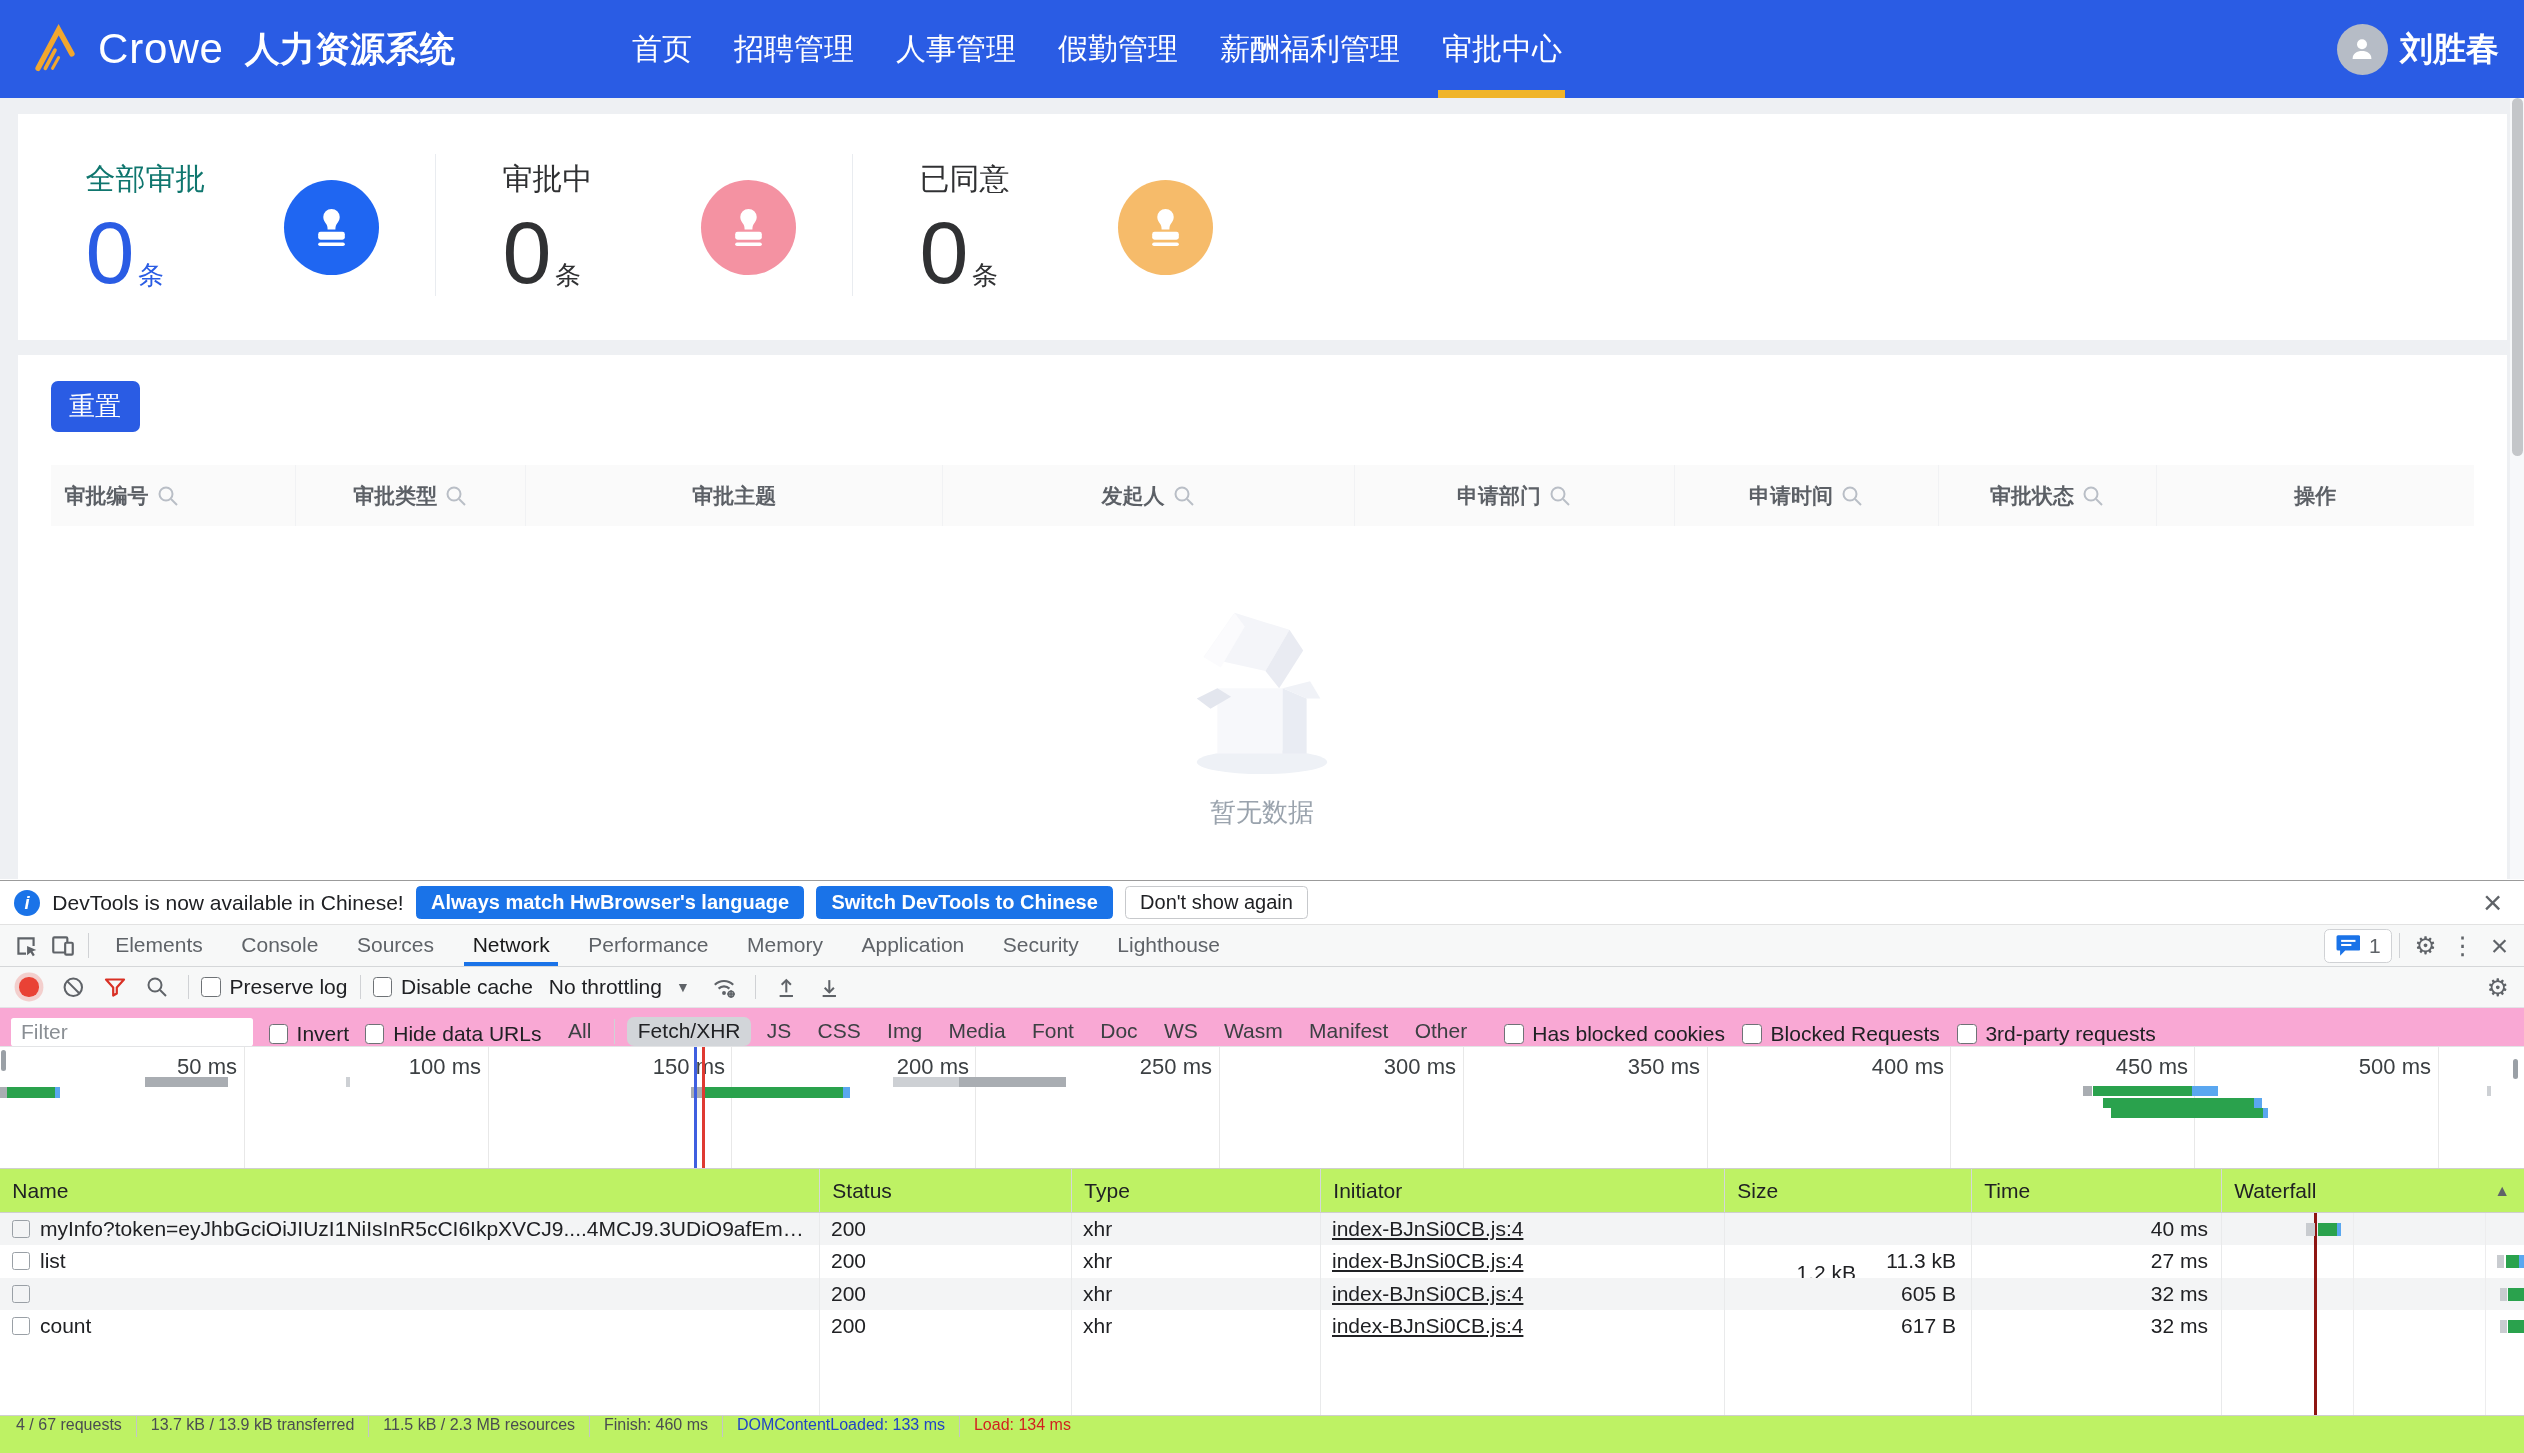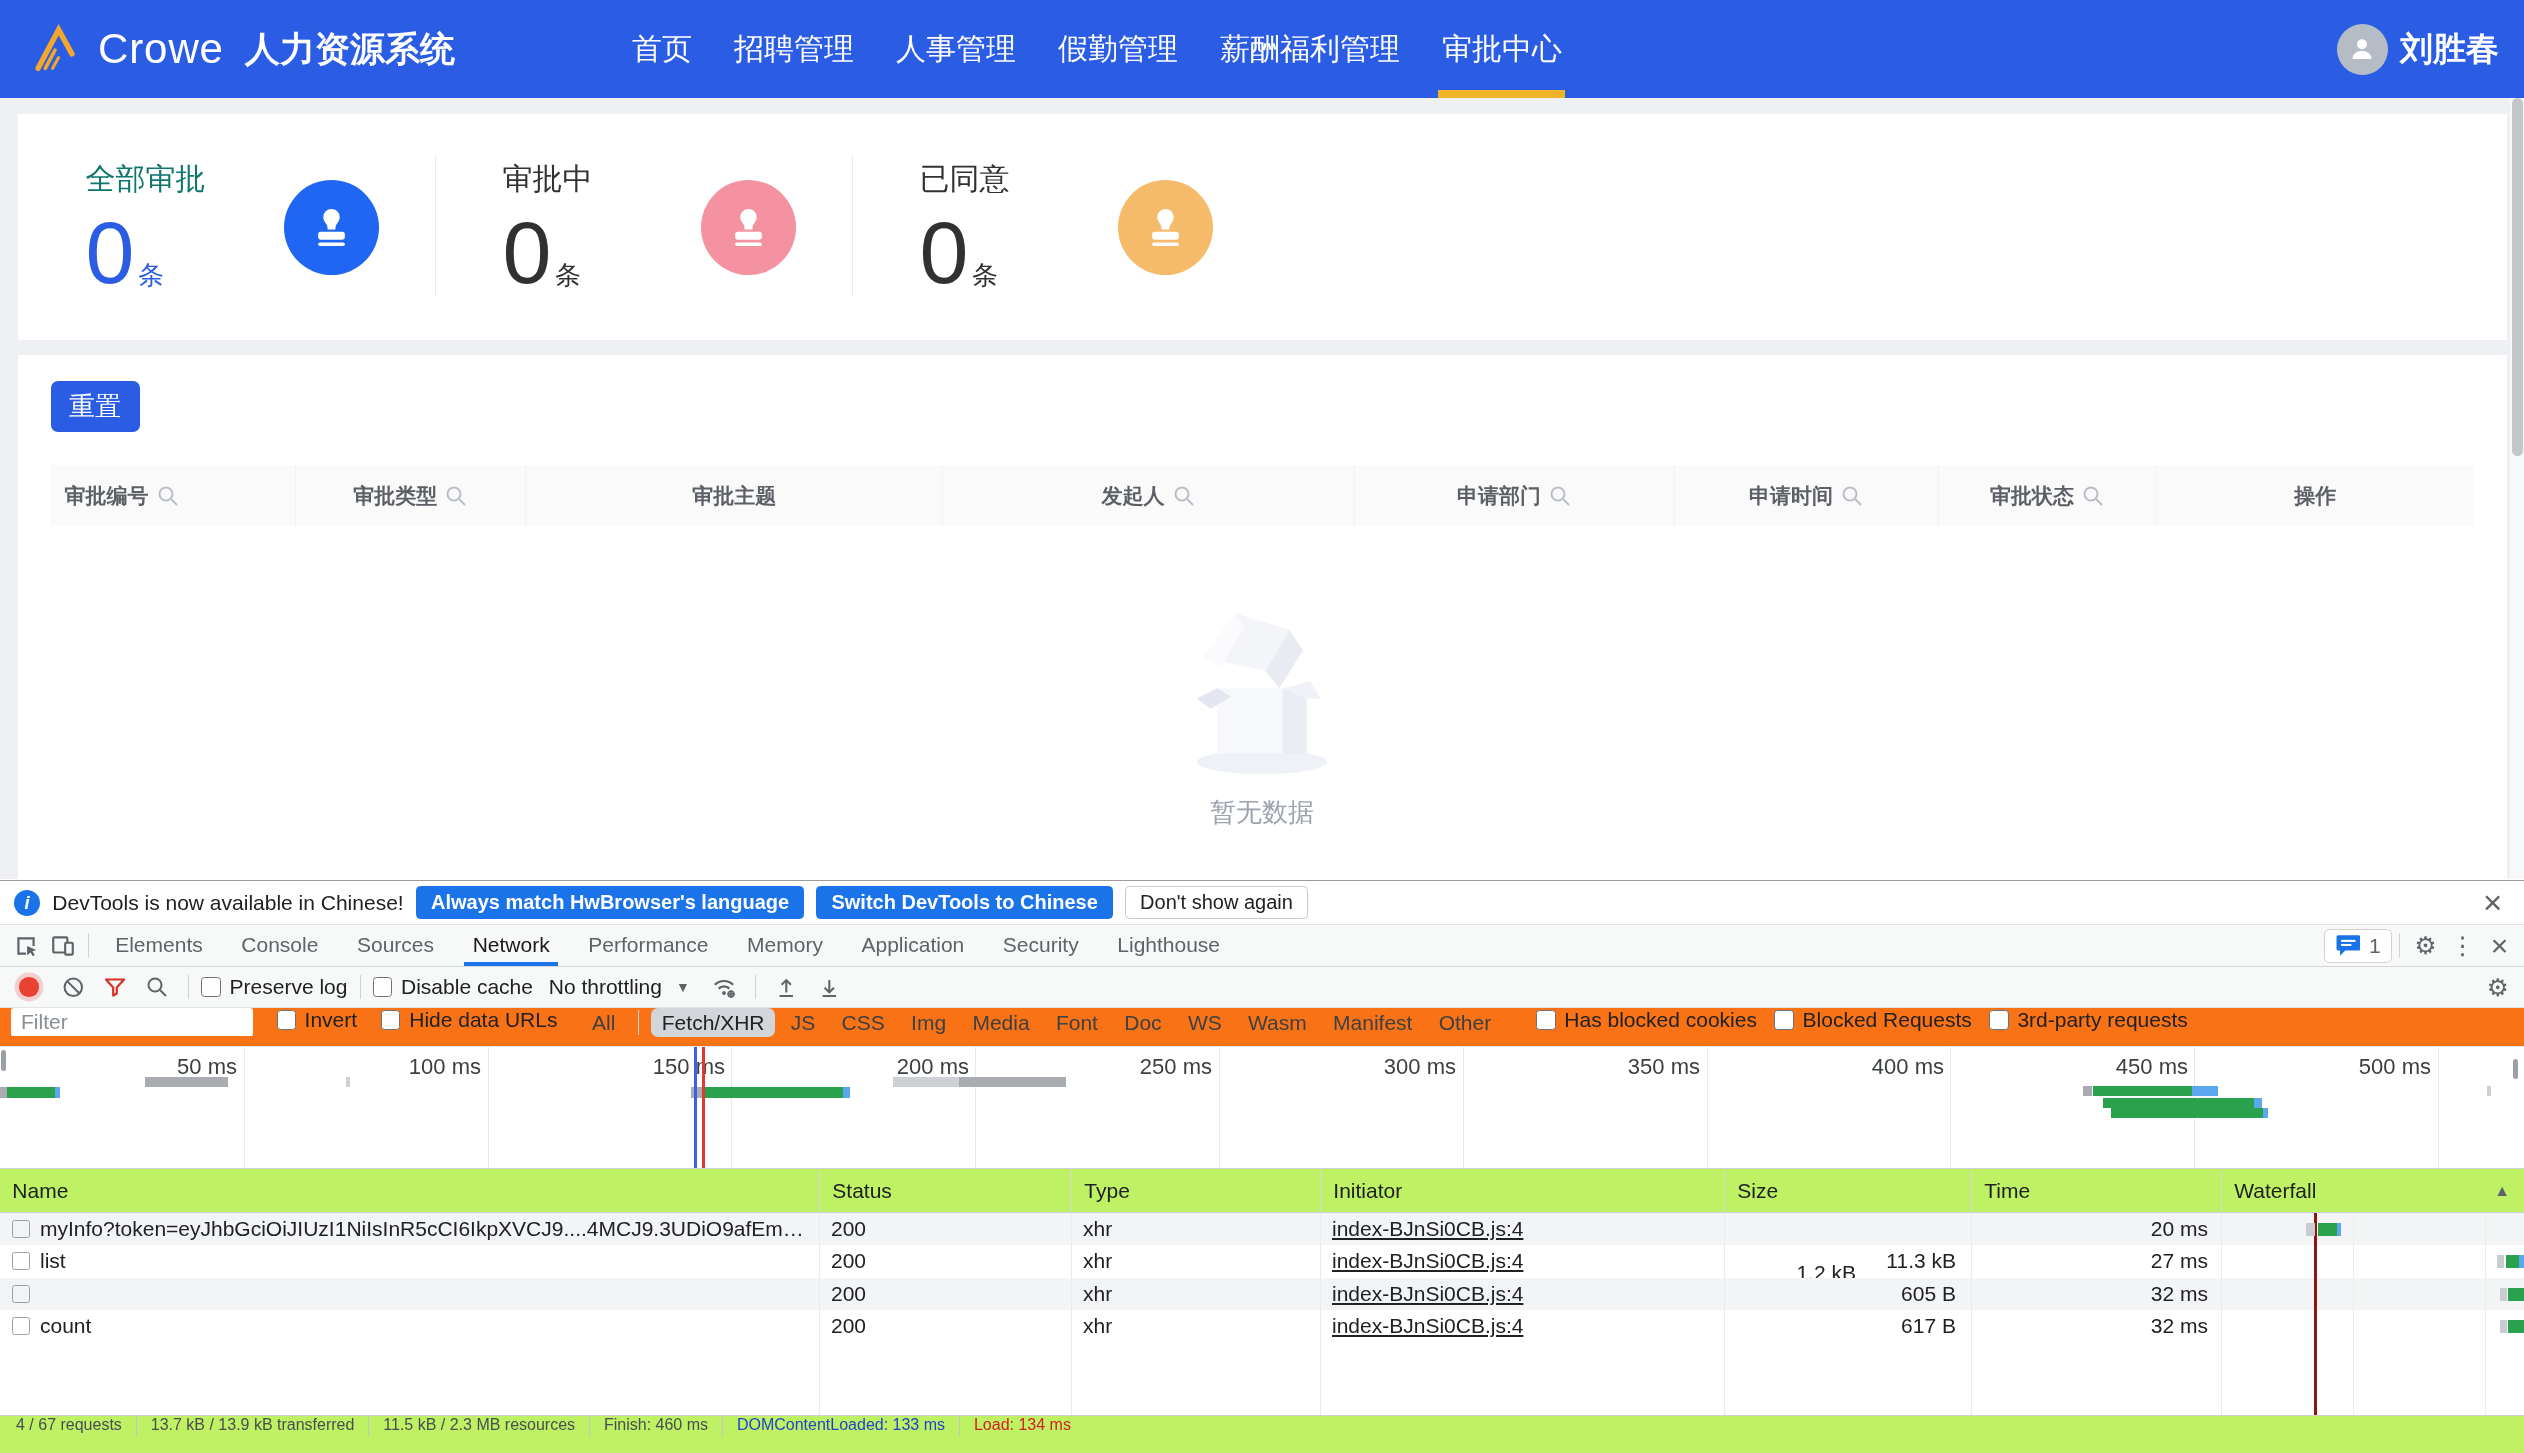--- a/index.html
+++ b/index.html
@@ -78,22 +78,22 @@
 
   .nettoolbar { height:41px; background:#f7f8f8; border-bottom:0.9px solid #e3e4e6; display:flex; align-items:center;
                 box-sizing:border-box; padding:0 8.8px; gap:5.3px; }
   .record-dot { width:19.3px; height:19.3px; border-radius:50%; background:#e94235; margin:0 10.5px;
                 box-shadow:0 0 0 4.4px rgba(233,66,53,0.22); cursor:pointer; flex:none; }
   .chk-item { display:flex; align-items:center; gap:8.8px; cursor:pointer; color:#202124; white-space:nowrap; }
   .chk { width:19.3px; height:19.3px; border:1.8px solid #6e7276; border-radius:3.5px; background:#fff; box-sizing:border-box; flex:none; }
   .dropdown { display:flex; align-items:center; gap:14px; padding:0 10.5px; cursor:pointer; white-space:nowrap; }
   .caret { font-size:14px; color:#5f6368; }
 
-  .filterbar { height:39px; background:#f97316; border-bottom:0.9px solid #e3e4e6; display:flex; align-items:flex-start;
-               box-sizing:border-box; padding:0 10.5px; gap:24px; white-space:nowrap; overflow:hidden; }
+  .filterbar { height:39px; background:#f9a8d4; border-bottom:0.9px solid #e3e4e6; display:flex; align-items:flex-end;
+               box-sizing:border-box; padding:0 10.5px; gap:16px; white-space:nowrap; overflow:hidden; }
   .filter-input { width:242px; height:28px; border:none; background:#fff; border-radius:2.6px; padding:0 10.5px;
                   font-size:21px; font-family:inherit; color:#202124; outline:none; box-sizing:border-box; flex:none; }
   .filter-input::placeholder { color:#8a8f94; }
   .type-filters { display:flex; align-items:center; gap:5.3px; }
   .pill { padding:2.6px 10.5px; border-radius:7px; color:#3c4043; cursor:pointer; white-space:nowrap; }
   .pill.active { background:#d2d5d9; color:#202124; }
   .more-filters { display:flex; align-items:center; gap:17.5px; margin-left:10.5px; }
 
   .timeline { position:relative; height:122px; background:#fff; border-bottom:0.9px solid #cfcfcf;
               box-sizing:border-box; overflow:hidden; }
@@ -528,21 +528,21 @@
         </div>
       </div>
     <div class="netrows">
         <div class="net-row shade" style="top: 0px;">
           <span class="req-icon"></span>
           <div class="cell" style="left: 40px; width: 766px;">myInfo?token=eyJhbGciOiJIUzI1NiIsInR5cCI6IkpXVCJ9....4MCJ9.3UDiO9afEmTOoW2w7QsQAu...</div>
           <div class="cell" style="left: 831px; width: 227px;">200</div>
           <div class="cell" style="left: 1083px; width: 225px;">xhr</div>
           <div class="cell initiator" style="left: 1332px; width: 380px;">index-BJnSi0CB.js:4</div>
           <div class="cell right" style="left: 1636px; width: 220px; margin-top: 44px;">1.2 kB</div>
-          <div class="cell right" style="left: 1983px; width: 225px;">20 ms</div>
+          <div class="cell right" style="left: 1983px; width: 225px;">40 ms</div>
         </div>
         <div class="net-row" style="top: 32px;">
           <span class="req-icon"></span>
           <div class="cell" style="left: 40px; width: 766px;">list</div>
           <div class="cell" style="left: 831px; width: 227px;">200</div>
           <div class="cell" style="left: 1083px; width: 225px;">xhr</div>
           <div class="cell initiator" style="left: 1332px; width: 380px;">index-BJnSi0CB.js:4</div>
           <div class="cell right" style="left: 1736px; width: 220px;">11.3 kB</div>
           <div class="cell right" style="left: 1983px; width: 225px;">27 ms</div>
         </div>

